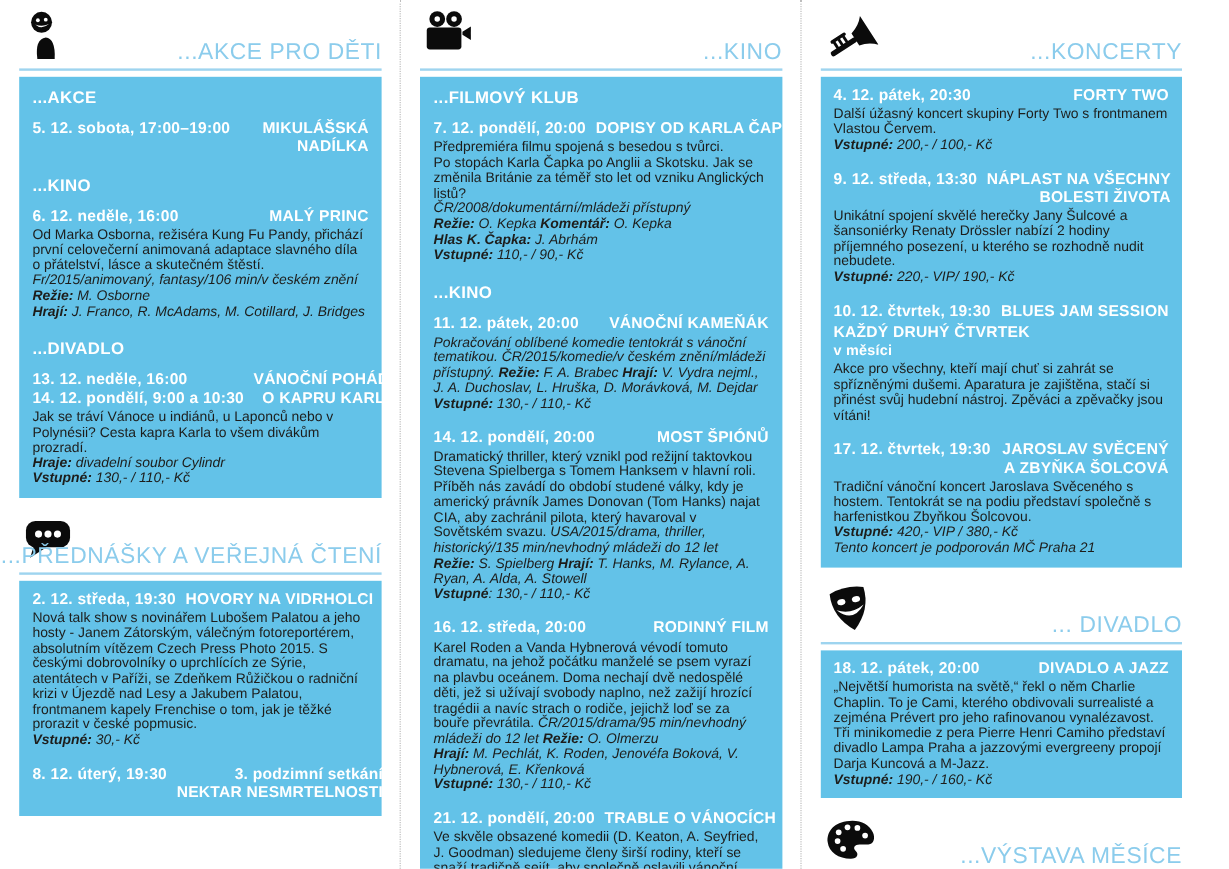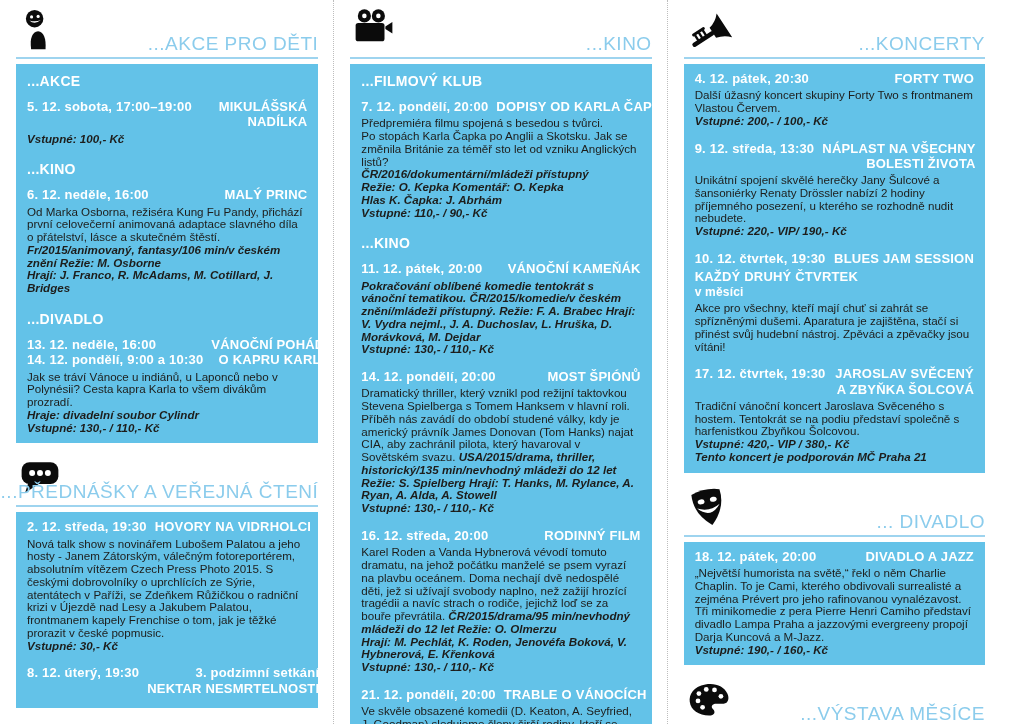--- a/index.html
+++ b/index.html
@@ -52,21 +52,21 @@
   .ev-title{text-align:right;margin-left:8px;}
   .ev-title div{white-space:nowrap;}
   .ev-sub{
     color:#ffffff;font-weight:bold;font-size:13px;line-height:1.2;letter-spacing:.2px;
   }
   .ev-sub.small{font-size:12px;}
   .ev-p{
     margin:0;font-size:11.6px;line-height:1.1;color:#1d1d1b;
   }
   .ev-sub + .ev-p{margin-top:3px;}
-  .seg.i{font-style:italic;font-weight:bold;}
+  .seg.i{font-style:italic;}
   .seg.bi{font-weight:bold;font-style:italic;}
 </style>
 </head>
 <body>
 
 <div class="page">
   <div class="col" id="col-0">
       <section class="section">
         <div class="sec-head">
           <span class="sec-icon">
@@ -87,21 +87,20 @@
             <div class="event">
               <div class="ev-head">
                 <div class="ev-dates">
                   <div>5. 12. sobota, 17:00–19:00</div>
                 </div>
                 <div class="ev-title">
                   <div>MIKULÁŠSKÁ</div>
                   <div>NADÍLKA</div>
                 </div>
               </div>
-              <p class="ev-p"><span class="seg bi">Vstupné: </span><span class="seg i">100,- Kč</span></p>
             </div>
           </div>
           <div class="group">
             <div class="g-label">...KINO</div>
             <div class="event">
               <div class="ev-head">
                 <div class="ev-dates">
                   <div>6. 12. neděle, 16:00</div>
                 </div>
                 <div class="ev-title">
@@ -198,21 +197,21 @@
               <div class="ev-head">
                 <div class="ev-dates">
                   <div>7. 12. pondělí, 20:00</div>
                 </div>
                 <div class="ev-title">
                   <div>DOPISY OD KARLA ČAPKA</div>
                 </div>
               </div>
               <p class="ev-p"><span class="seg n">Předpremiéra filmu spojená s besedou s tvůrci.</span></p>
               <p class="ev-p"><span class="seg n">Po stopách Karla Čapka po Anglii a Skotsku. Jak se změnila Británie za téměř sto let od vzniku Anglických listů?</span></p>
-              <p class="ev-p"><span class="seg i">ČR/2016/dokumentární/mládeži přístupný</span></p>
+              <p class="ev-p"><span class="seg i">ČR/2008/dokumentární/mládeži přístupný</span></p>
               <p class="ev-p"><span class="seg bi">Režie: </span><span class="seg i">O. Kepka </span><span class="seg bi">Komentář: </span><span class="seg i">O. Kepka</span></p>
               <p class="ev-p"><span class="seg bi">Hlas K. Čapka: </span><span class="seg i">J. Abrhám</span></p>
               <p class="ev-p"><span class="seg bi">Vstupné: </span><span class="seg i">110,- / 90,- Kč</span></p>
             </div>
           </div>
           <div class="group">
             <div class="g-label">...KINO</div>
             <div class="event">
               <div class="ev-head">
                 <div class="ev-dates">

